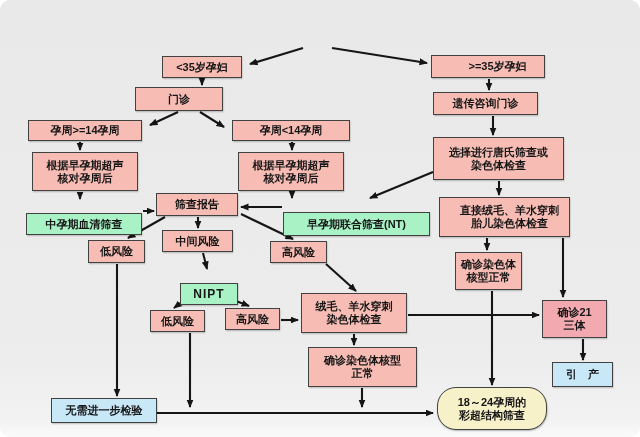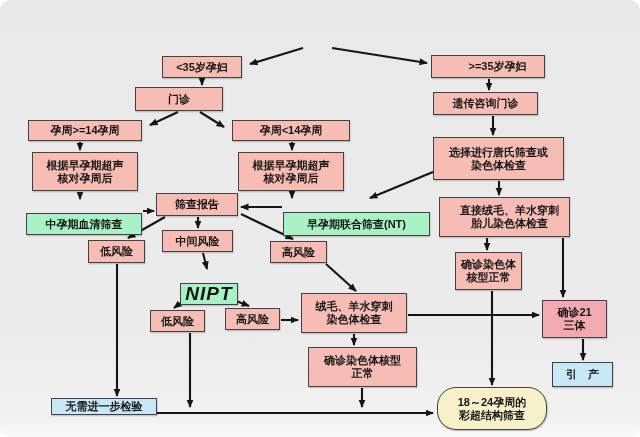--- a/index.html
+++ b/index.html
@@ -21,21 +21,21 @@
     padding:0 2px;
     font-size:11px;
   }
   .node.magenta{background:#f0a2ce;}
   .node.pink{background:#f7bdb5;}
   .node.green{background:#a9f2c5;margin-top:12px;}
   .node.blue{background:#c8e8f7;}
   .node.yellow{background:#f7f1c9;}
   .node.rose{background:#f3a9b0;}
   .node.big{font-size:14px;}
-  .node.latin{font-size:19px;letter-spacing:1px;font-style:italic;}
+  .node.latin{font-size:12px;letter-spacing:1px;}
   line.edge{stroke:#151515;stroke-width:2.1;}
 </style>
 </head>
 <body>
 
 <div class="stage">
   <svg id="edge-layer" width="640" height="437" viewBox="0 0 640 437">
     <defs>
       <marker id="ah" markerWidth="9" markerHeight="8" refX="7.5" refY="3.5" orient="auto" markerUnits="userSpaceOnUse">
         <path d="M0,0 L8.5,3.5 L0,7 Z" fill="#151515"></path>
@@ -103,15 +103,15 @@
 正常</div>
       <div class="node pink" style="left: 439px; top: 197px; width: 131px; height: 40px; padding-left: 12px;">直接绒毛、羊水穿刺
 胎儿染色体检查</div>
       <div class="node pink" style="left: 439px; top: 252px; width: 67px; height: 38px; margin-left: 16px;">确诊染色体
 核型正常</div>
       <div class="node rose" style="left: 542px; top: 300px; width: 65px; height: 38px;">确诊21
 三体</div>
       <div class="node blue" style="left: 552px; top: 362px; width: 61px; height: 25px;">引　产</div>
       <div class="node yellow" style="left: 437px; top: 387px; width: 110px; height: 43px; border-radius: 19px;">18～24孕周的
 彩超结构筛查</div>
-      <div class="node blue" style="left: 51px; top: 398px; width: 106px; height: 17px;">无需进一步检验</div>
+      <div class="node blue" style="left: 51px; top: 398px; width: 106px; height: 25px;">无需进一步检验</div>
     </div>
 </div>
 
 </body></html>

